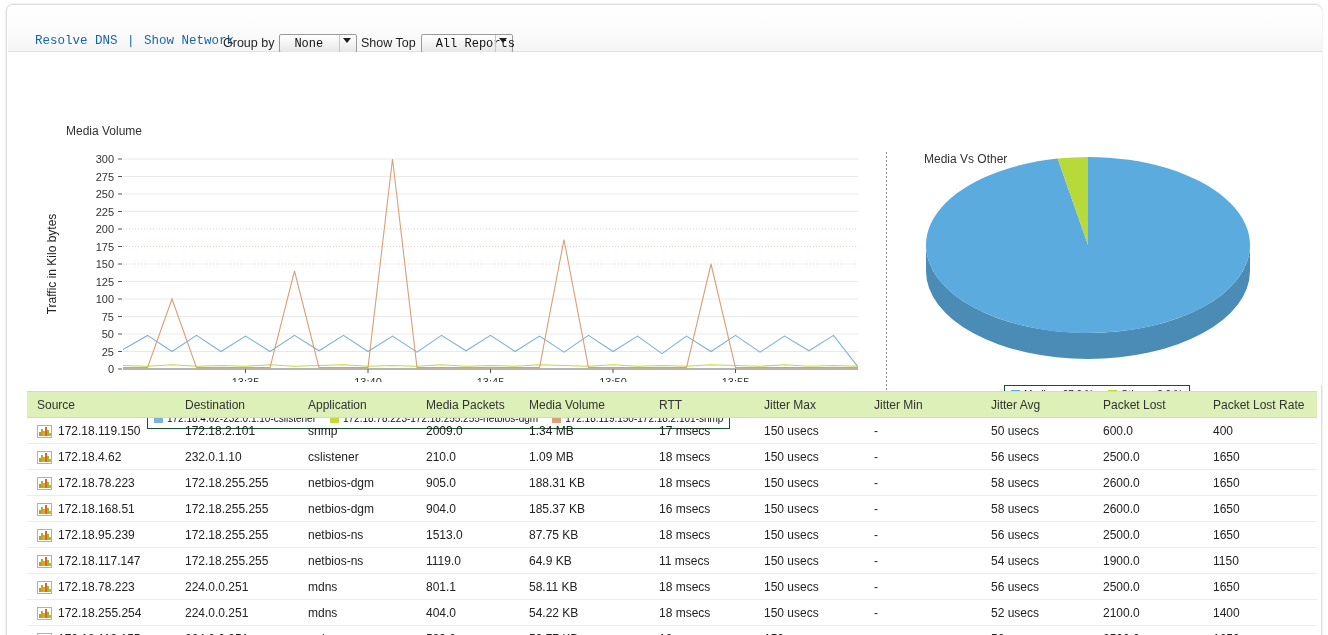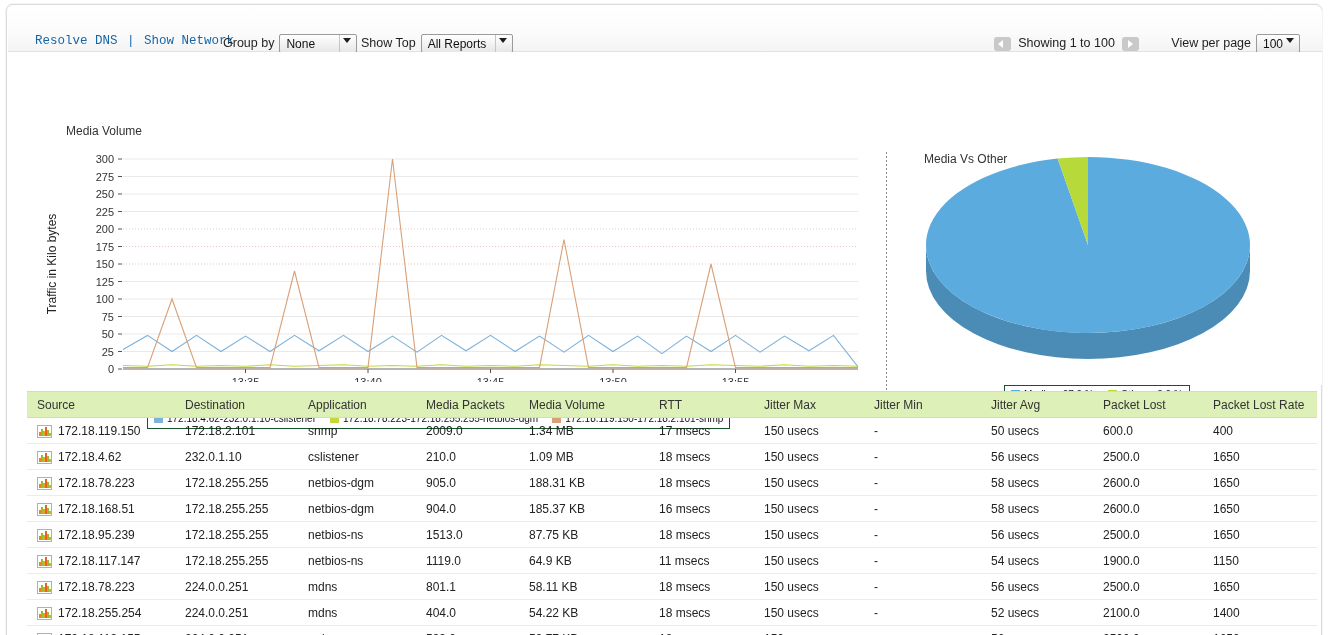--- a/index.html
+++ b/index.html
@@ -50,24 +50,25 @@
   .select {
     display: inline-block;
     position: relative;
     vertical-align: middle;
     height: 19px;
     border: 1px solid #9a9a9a;
     background: linear-gradient(#ffffff, #f2f2f2 55%, #e6e6e6);
     border-radius: 2px;
     font-size: 12px;
     color: #111;
-    padding: 2px 22px 0 6px;
+    padding: 2px 22px 0 14px;
     margin-left: 5px;
     cursor: pointer;
     line-height: 15px;
+    font-family: Liberation Mono, monospace;
   }
   .select .caret {
     position: absolute; right: 5px; top: 3px;
     width: 0; height: 0;
     border-left: 4px solid transparent;
     border-right: 4px solid transparent;
     border-top: 5px solid #1d1d1d;
   }
   .select .sep-bar {
     position: absolute; right: 16px; top: 0px; bottom: 0px;
@@ -219,28 +220,20 @@
       </div>
 
       <div class="tb-group" id="grp-by">
         <span class="lbl">Group by</span><span class="select" id="sel-group"><span>None</span><span class="sep-bar"></span><span class="caret"></span></span>
       </div>
 
       <div class="tb-group" id="show-top">
         <span class="lbl">Show Top</span><span class="select" id="sel-showtop"><span>All Reports</span><span class="sep-bar"></span><span class="caret"></span></span>
       </div>
 
-      <div class="tb-right">
-        <span class="pager">
-          <span class="pg-btn pg-prev"></span><span class="pg-text">Showing 1 to 100</span><span class="pg-btn pg-next"></span>
-        </span>
-        <span class="vpp">
-          <span>View per page</span><span class="select" id="sel-perpage"><span>100</span><span class="caret"></span></span>
-        </span>
-      </div>
     </div>
 
     <div class="charts">
 
       <div class="chart-title" id="mv-title">Media Volume</div>
       <div class="chart-title" id="pie-title">Media Vs Other</div>
 
       <div class="divider"></div>
 
       <svg id="linechart" width="830" height="275">

